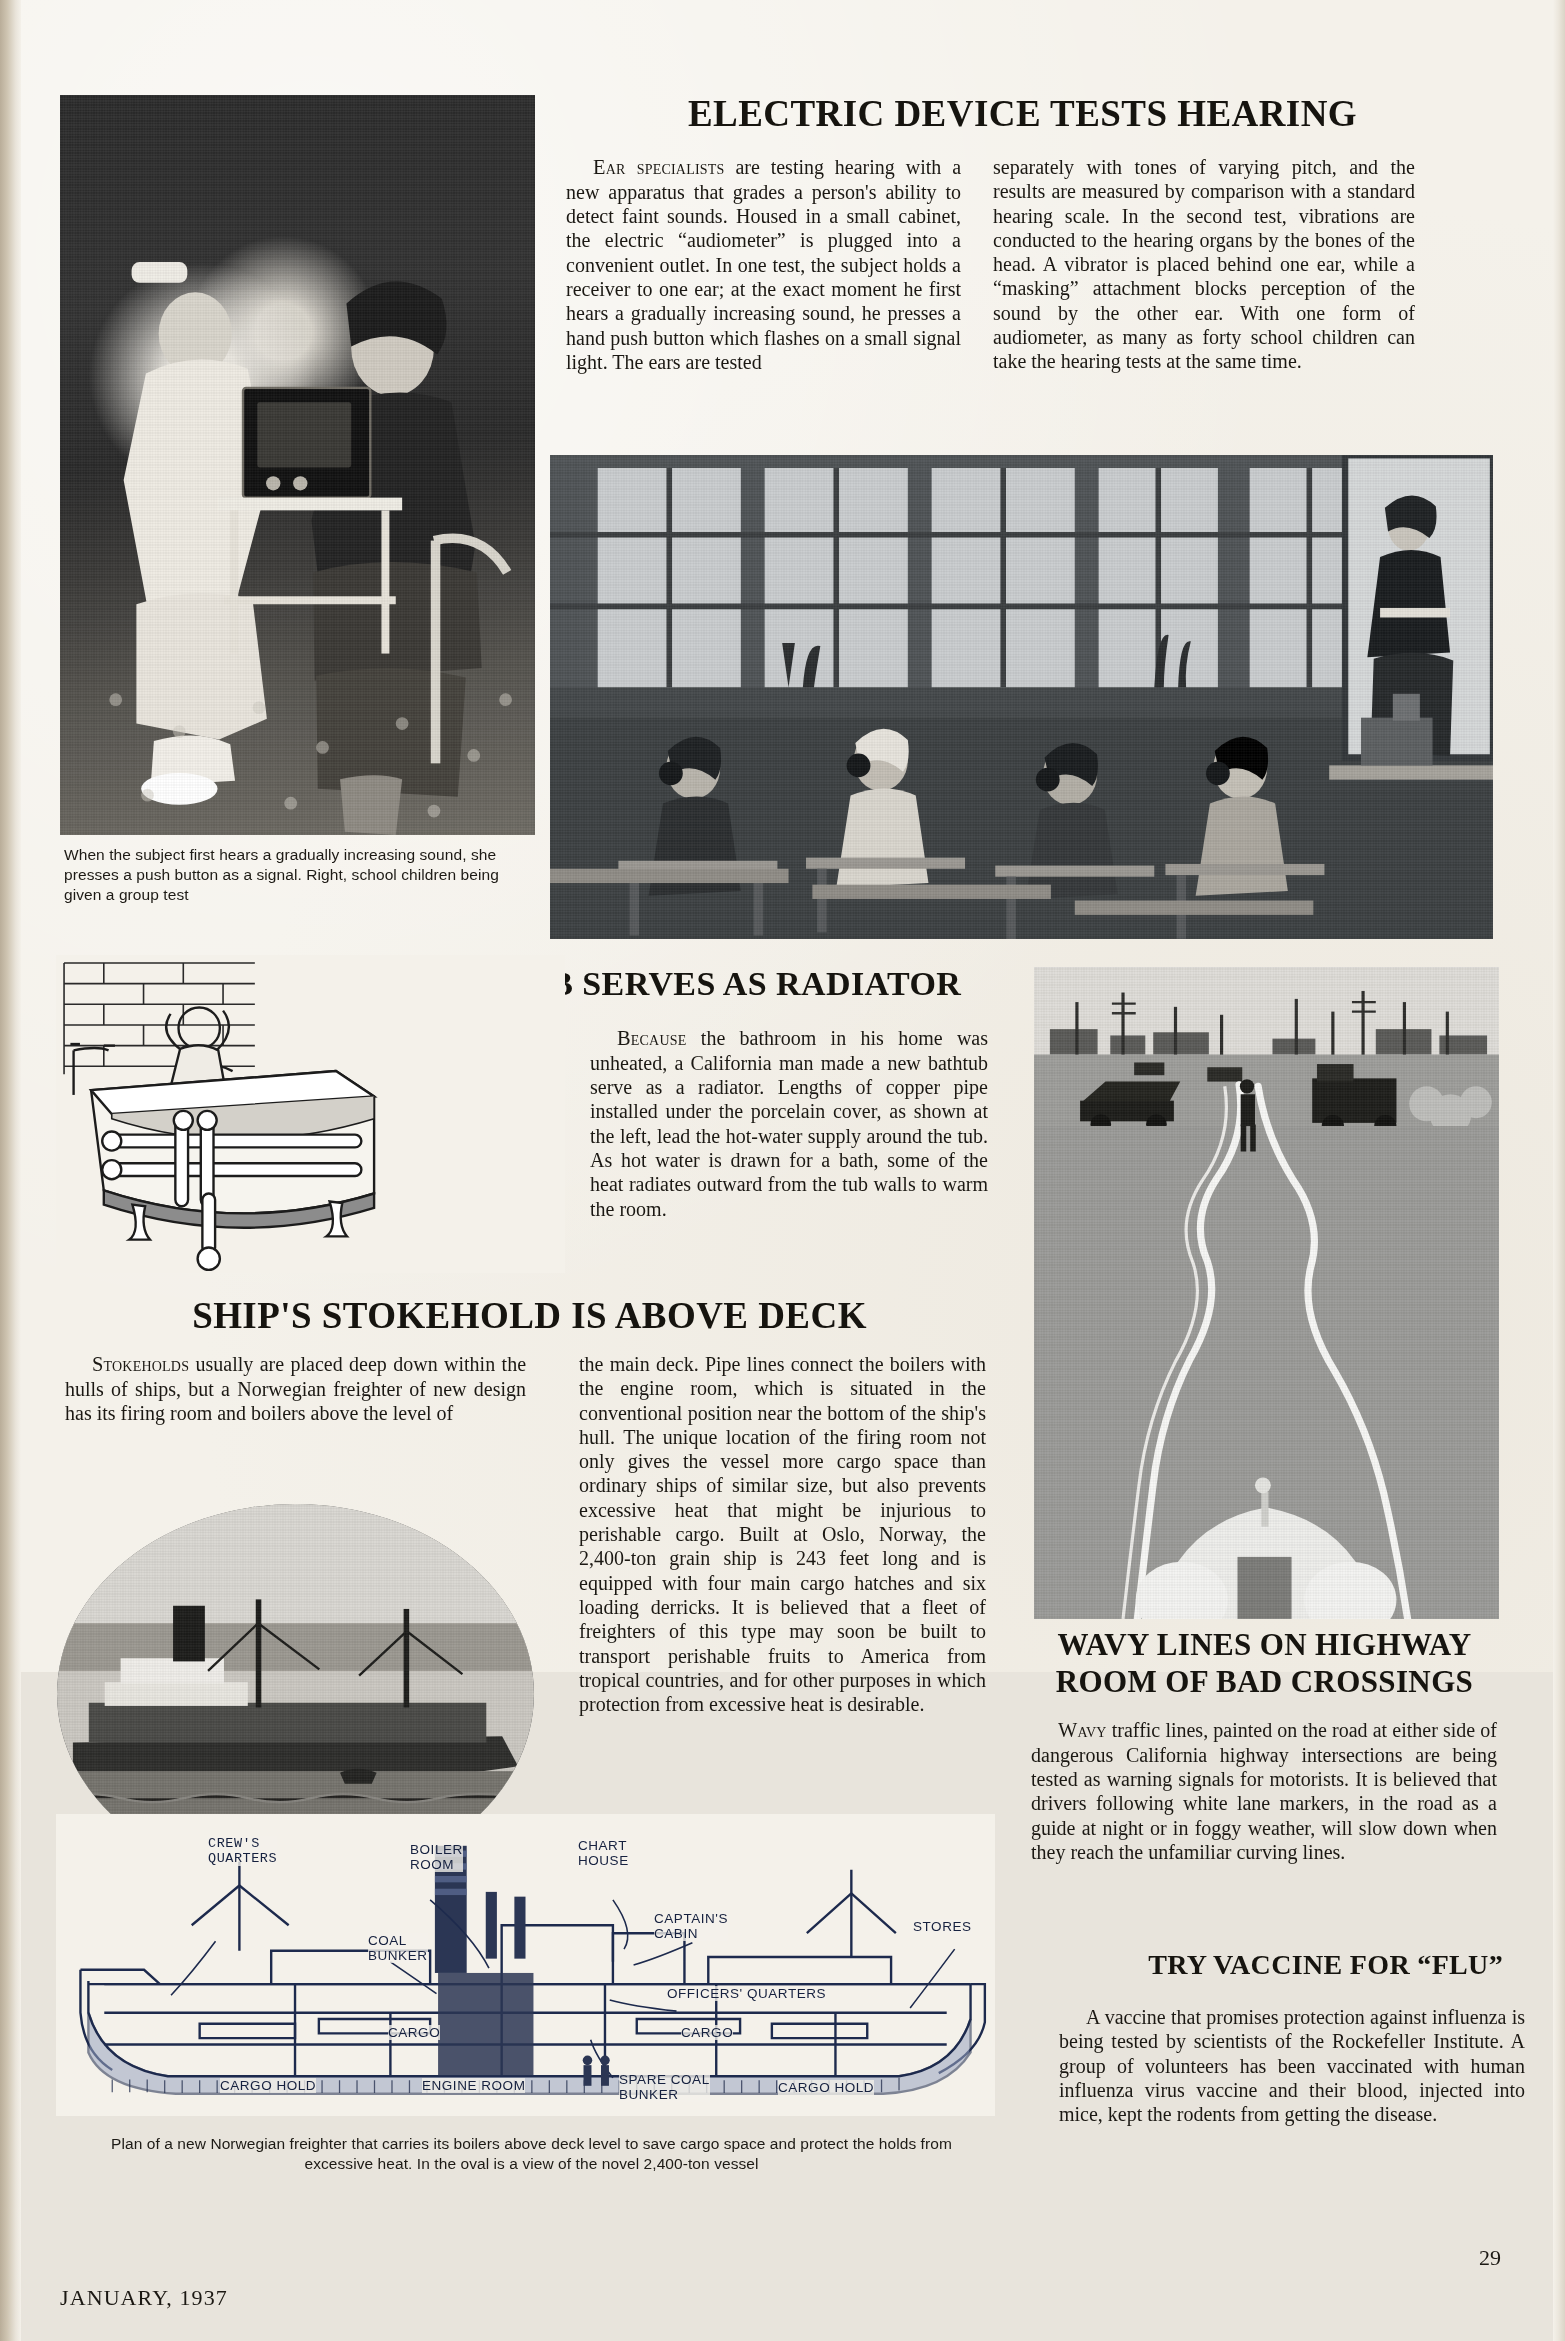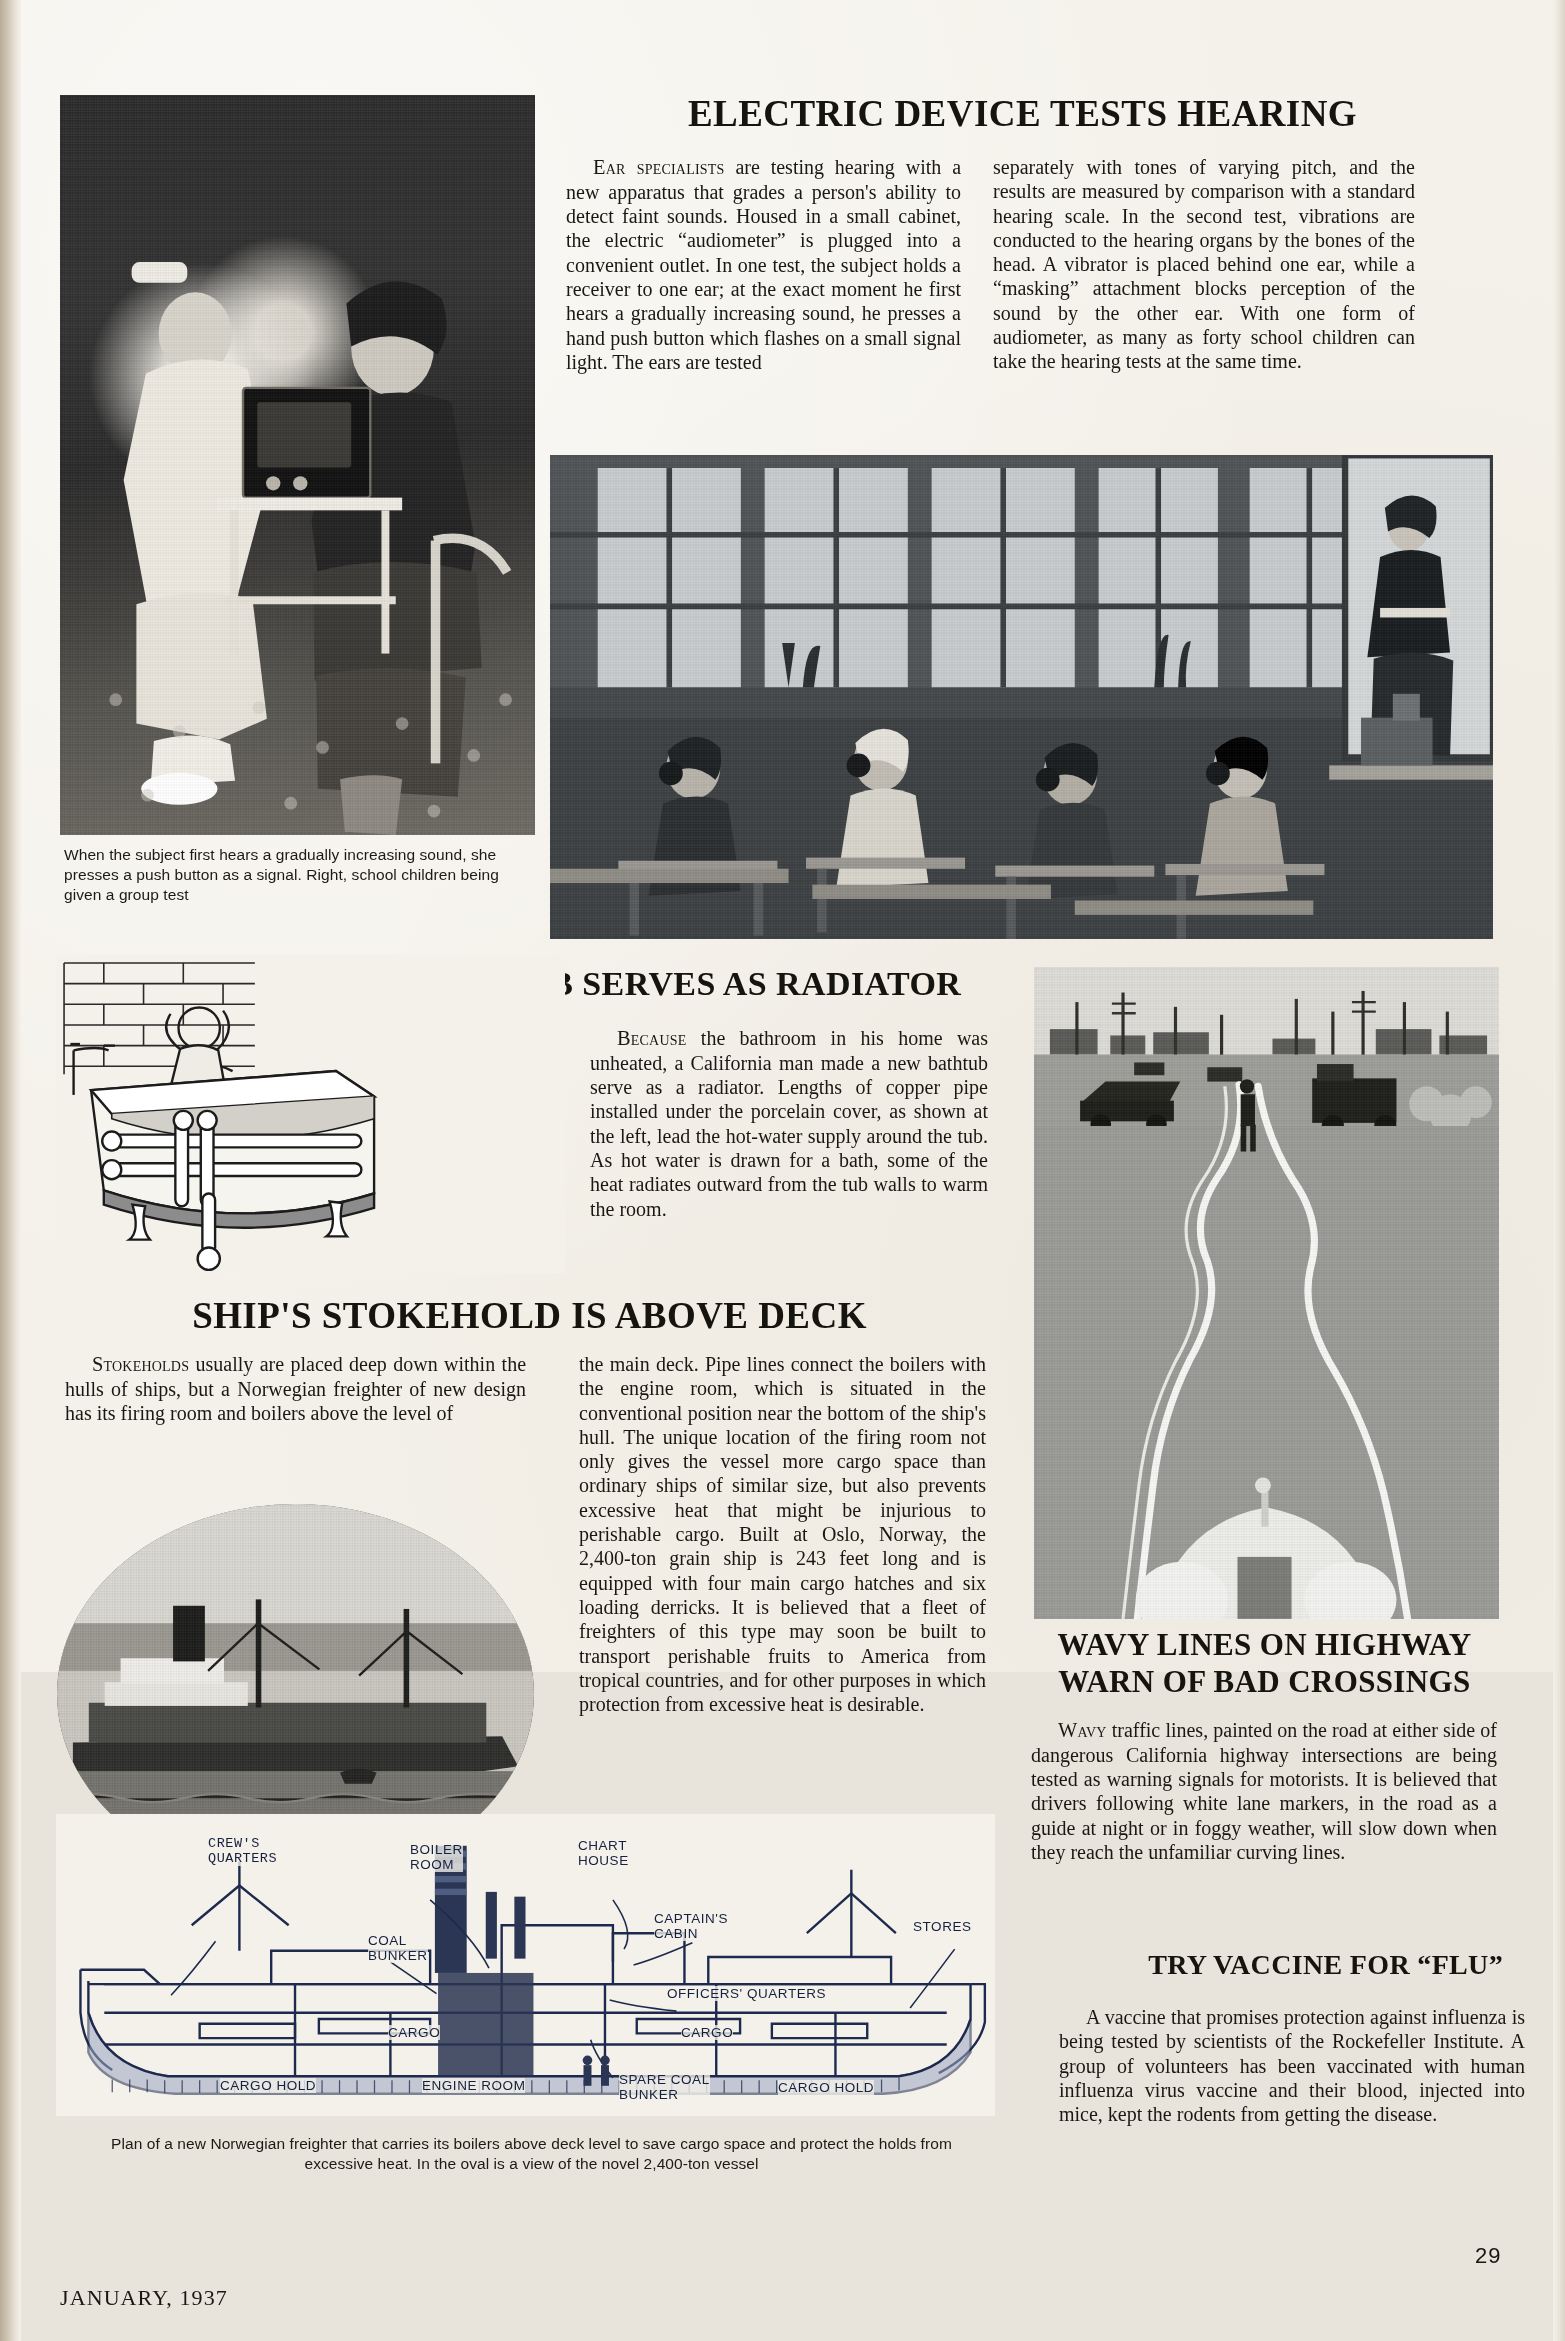--- a/index.html
+++ b/index.html
@@ -67,21 +67,21 @@
   }
   .caption-c { text-align:center; }
 
   .footer-left {
     position:absolute;
     font-family: "Liberation Serif", serif;
     font-size: 22px; letter-spacing: 0.05em; color:#1b1813;margin-top:40px;
   }
   .footer-right {
     position:absolute;
-    font-family: Liberation Mono, monospace;
+    font-family: Liberation Serif, serif;
     font-size: 22px; color:#1b1813;
   }
 
   
   .photo { position:absolute; overflow:hidden; background:#6a6a6a; }
   .ph-grain::after{
     content:""; position:absolute; inset:0;
     background-image:
       repeating-linear-gradient(0deg, rgba(255,255,255,.05) 0 0.8px, rgba(0,0,0,.05) 0.8px 1.6px),
       repeating-linear-gradient(90deg, rgba(255,255,255,.04) 0 0.8px, rgba(0,0,0,.04) 0.8px 1.6px);
@@ -543,21 +543,21 @@
       <path d="M150 820 Q180 700 292 680 Q406 700 436 820 Z" fill="#ededea"></path>
       <rect x="286" y="660" width="9" height="44" fill="#cfcfcb"></rect>
       <circle cx="288" cy="652" r="10" fill="#e4e4e0"></circle>
       <ellipse cx="186" cy="796" rx="58" ry="48" fill="#f3f3f1"></ellipse>
       <ellipse cx="398" cy="796" rx="58" ry="48" fill="#f3f3f1"></ellipse>
       <rect x="256" y="742" width="68" height="78" fill="#7b7b78"></rect>
     </svg>
   </div>
 
   <div class="hl hl-md" style="position:absolute; left:1026px; top:1629px; width:477px;">WAVY LINES ON HIGHWAY</div>
-  <div class="hl hl-md" style="position:absolute; left:1026px; top:1666px; width:477px;">WARN OF BAD CROSSINGS</div>
+  <div class="hl hl-md" style="position:absolute; left:1026px; top:1666px; width:477px;">ROOM OF BAD CROSSINGS</div>
 
   <div class="body-col" style="position:absolute; left:1031px; top:1718px; width:466px;">
     <p><span class="indent"></span><span class="sc">Wavy</span>
     <span>traffic lines, painted on the road at either side of dangerous California highway intersections are being tested as warning signals for motorists. It is believed that drivers following white lane markers, in the road as a guide at night or in foggy weather, will slow down when they reach the unfamiliar curving lines.</span></p>
   </div>
 
   <div class="hl hl-sm" style="position:absolute; left:1026px; top:1951px; width:477px; text-align:right;">TRY VACCINE FOR “FLU”</div>
 
   <div class="body-col" style="position:absolute; left:1031px; top:2005px; width:466px;margin-left:28px;">
     <p><span class="indent"></span><span>A</span>

